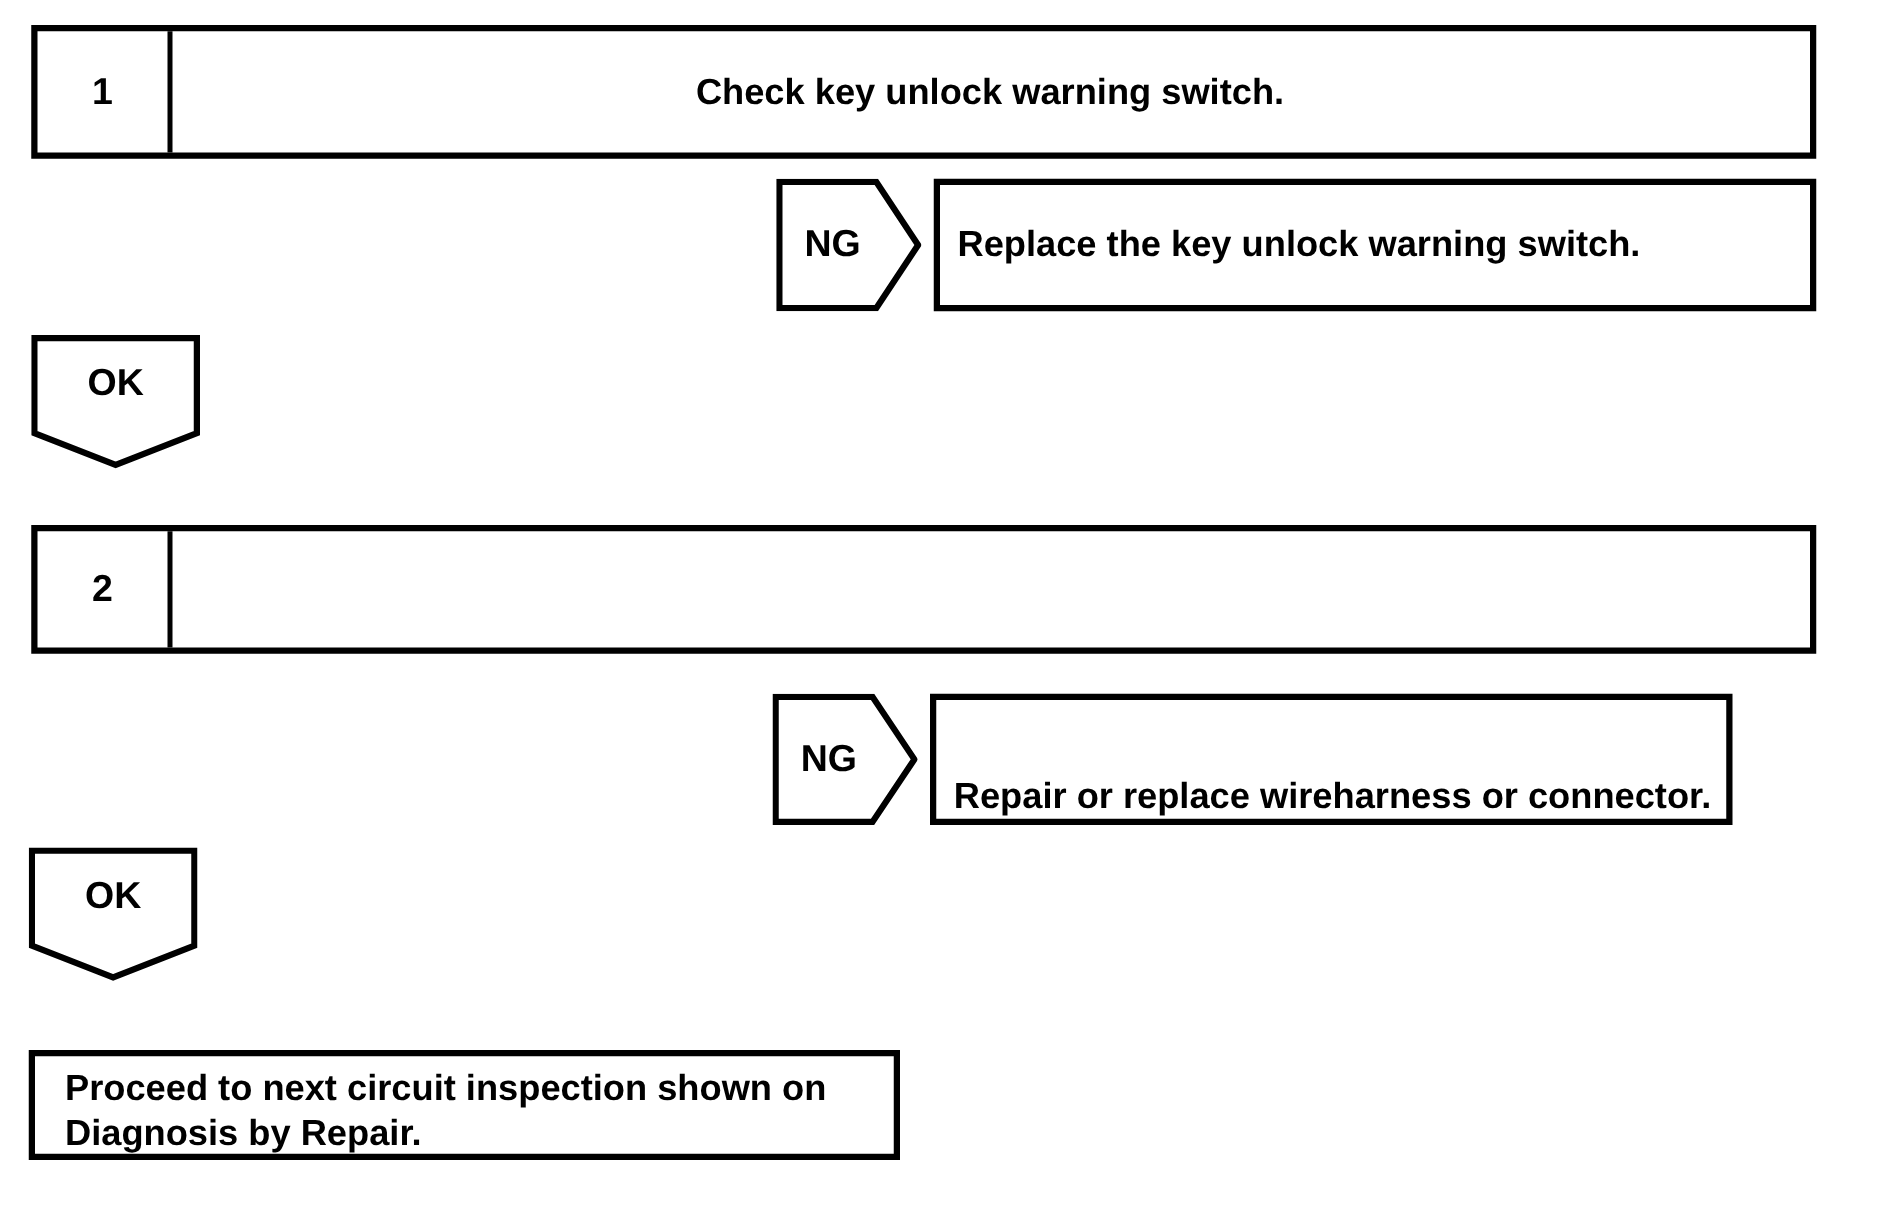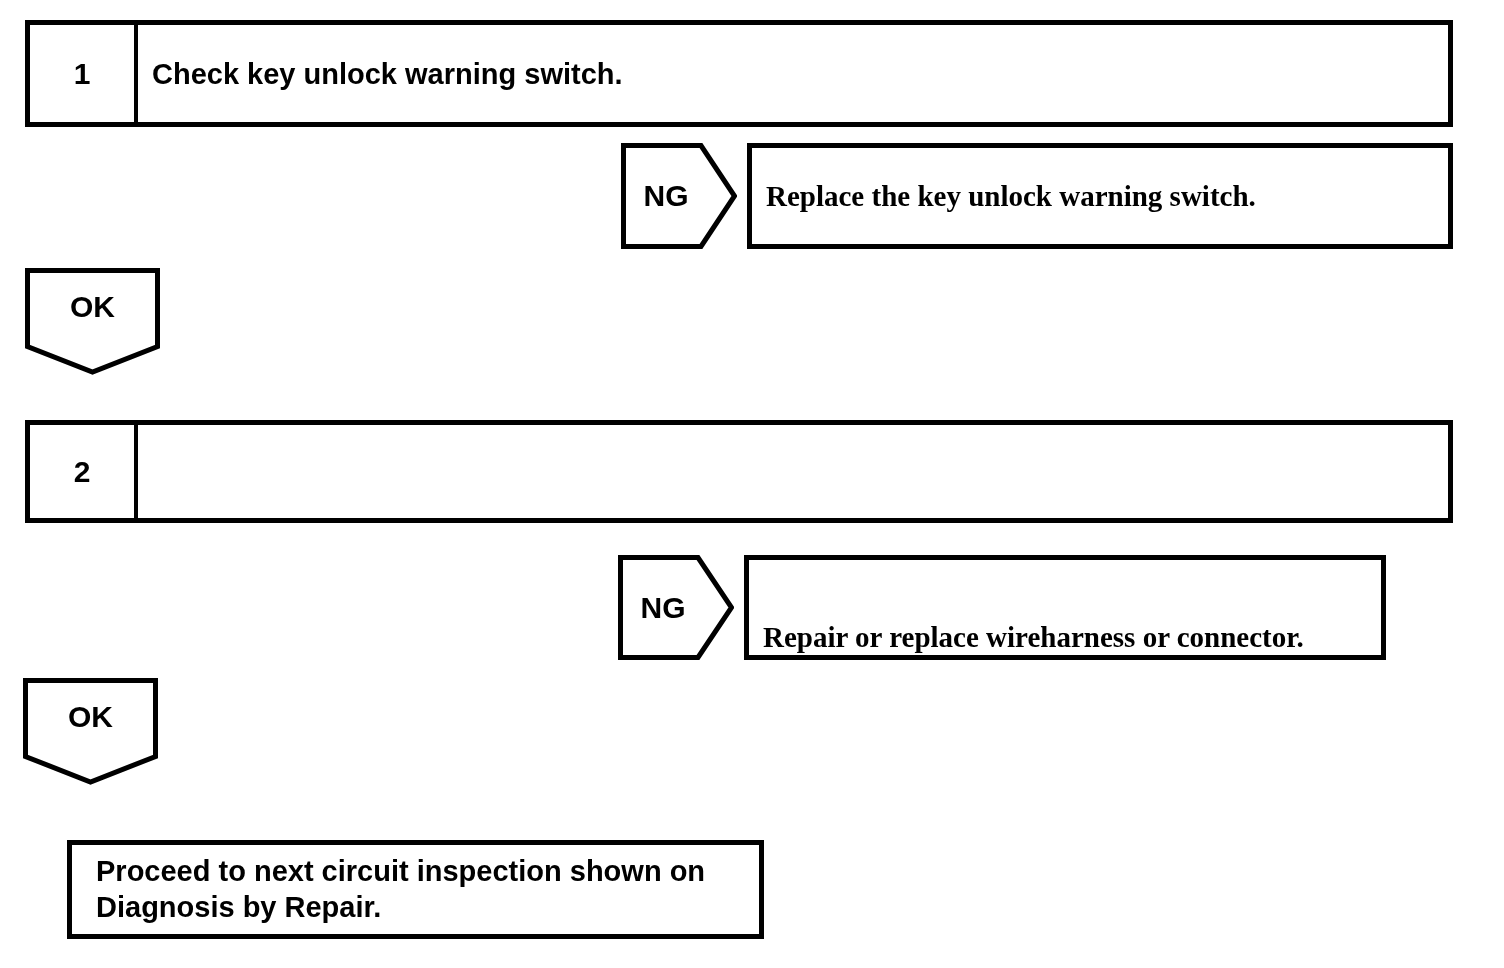--- a/index.html
+++ b/index.html
@@ -39,20 +39,21 @@
     font-size: 30px;
   }
   .step-text-cell {
     flex: 1 1 auto;
     display: flex;
     flex-direction: column;
     justify-content: center;
     padding: 4px 16px 4px 14px;
     font-size: 29px;
     line-height: 36px;
+    text-align: center;
   }
   .line { white-space: nowrap; }
   .ng-group { position: absolute; }
   .pent-svg { position: absolute; left: 0; top: 0; display: block; }
   .ng-label {
     position: absolute;
     left: 0;
     top: 0;
     width: 90px;
     height: 100%;
@@ -64,43 +65,41 @@
   .ng-action-box {
     position: absolute;
     box-sizing: border-box;
     border: 5px solid #000000;
     background: #ffffff;
     display: flex;
     align-items: center;
     padding-left: 14px;
     font-size: 29px;
     line-height: 36px;
-    font-family: Liberation Serif, serif;
   }
   .ok-group { position: absolute; width: 135px; height: 107px; }
   .ok-label {
     position: absolute;
     left: 0;
     top: 0;
     width: 135px;
     height: 78px;
     display: flex;
     align-items: center;
     justify-content: center;
     font-size: 30px;
   }
   .conclusion-box {
     left: 23px;
     top: 840px;
     width: 697px;
-    height: 99px;
+    height: 88px;
     padding: 8px 12px 17px 24px;
     font-size: 29px;
     line-height: 36px;
-    margin-left: 44px;
   }
 </style>
 </head>
 <body>
 
 <div class="page">
 
   <div class="box step-box" style="top:20px; height:107px;">
     <div class="step-num-cell">1</div>
     <div class="step-text-cell">

